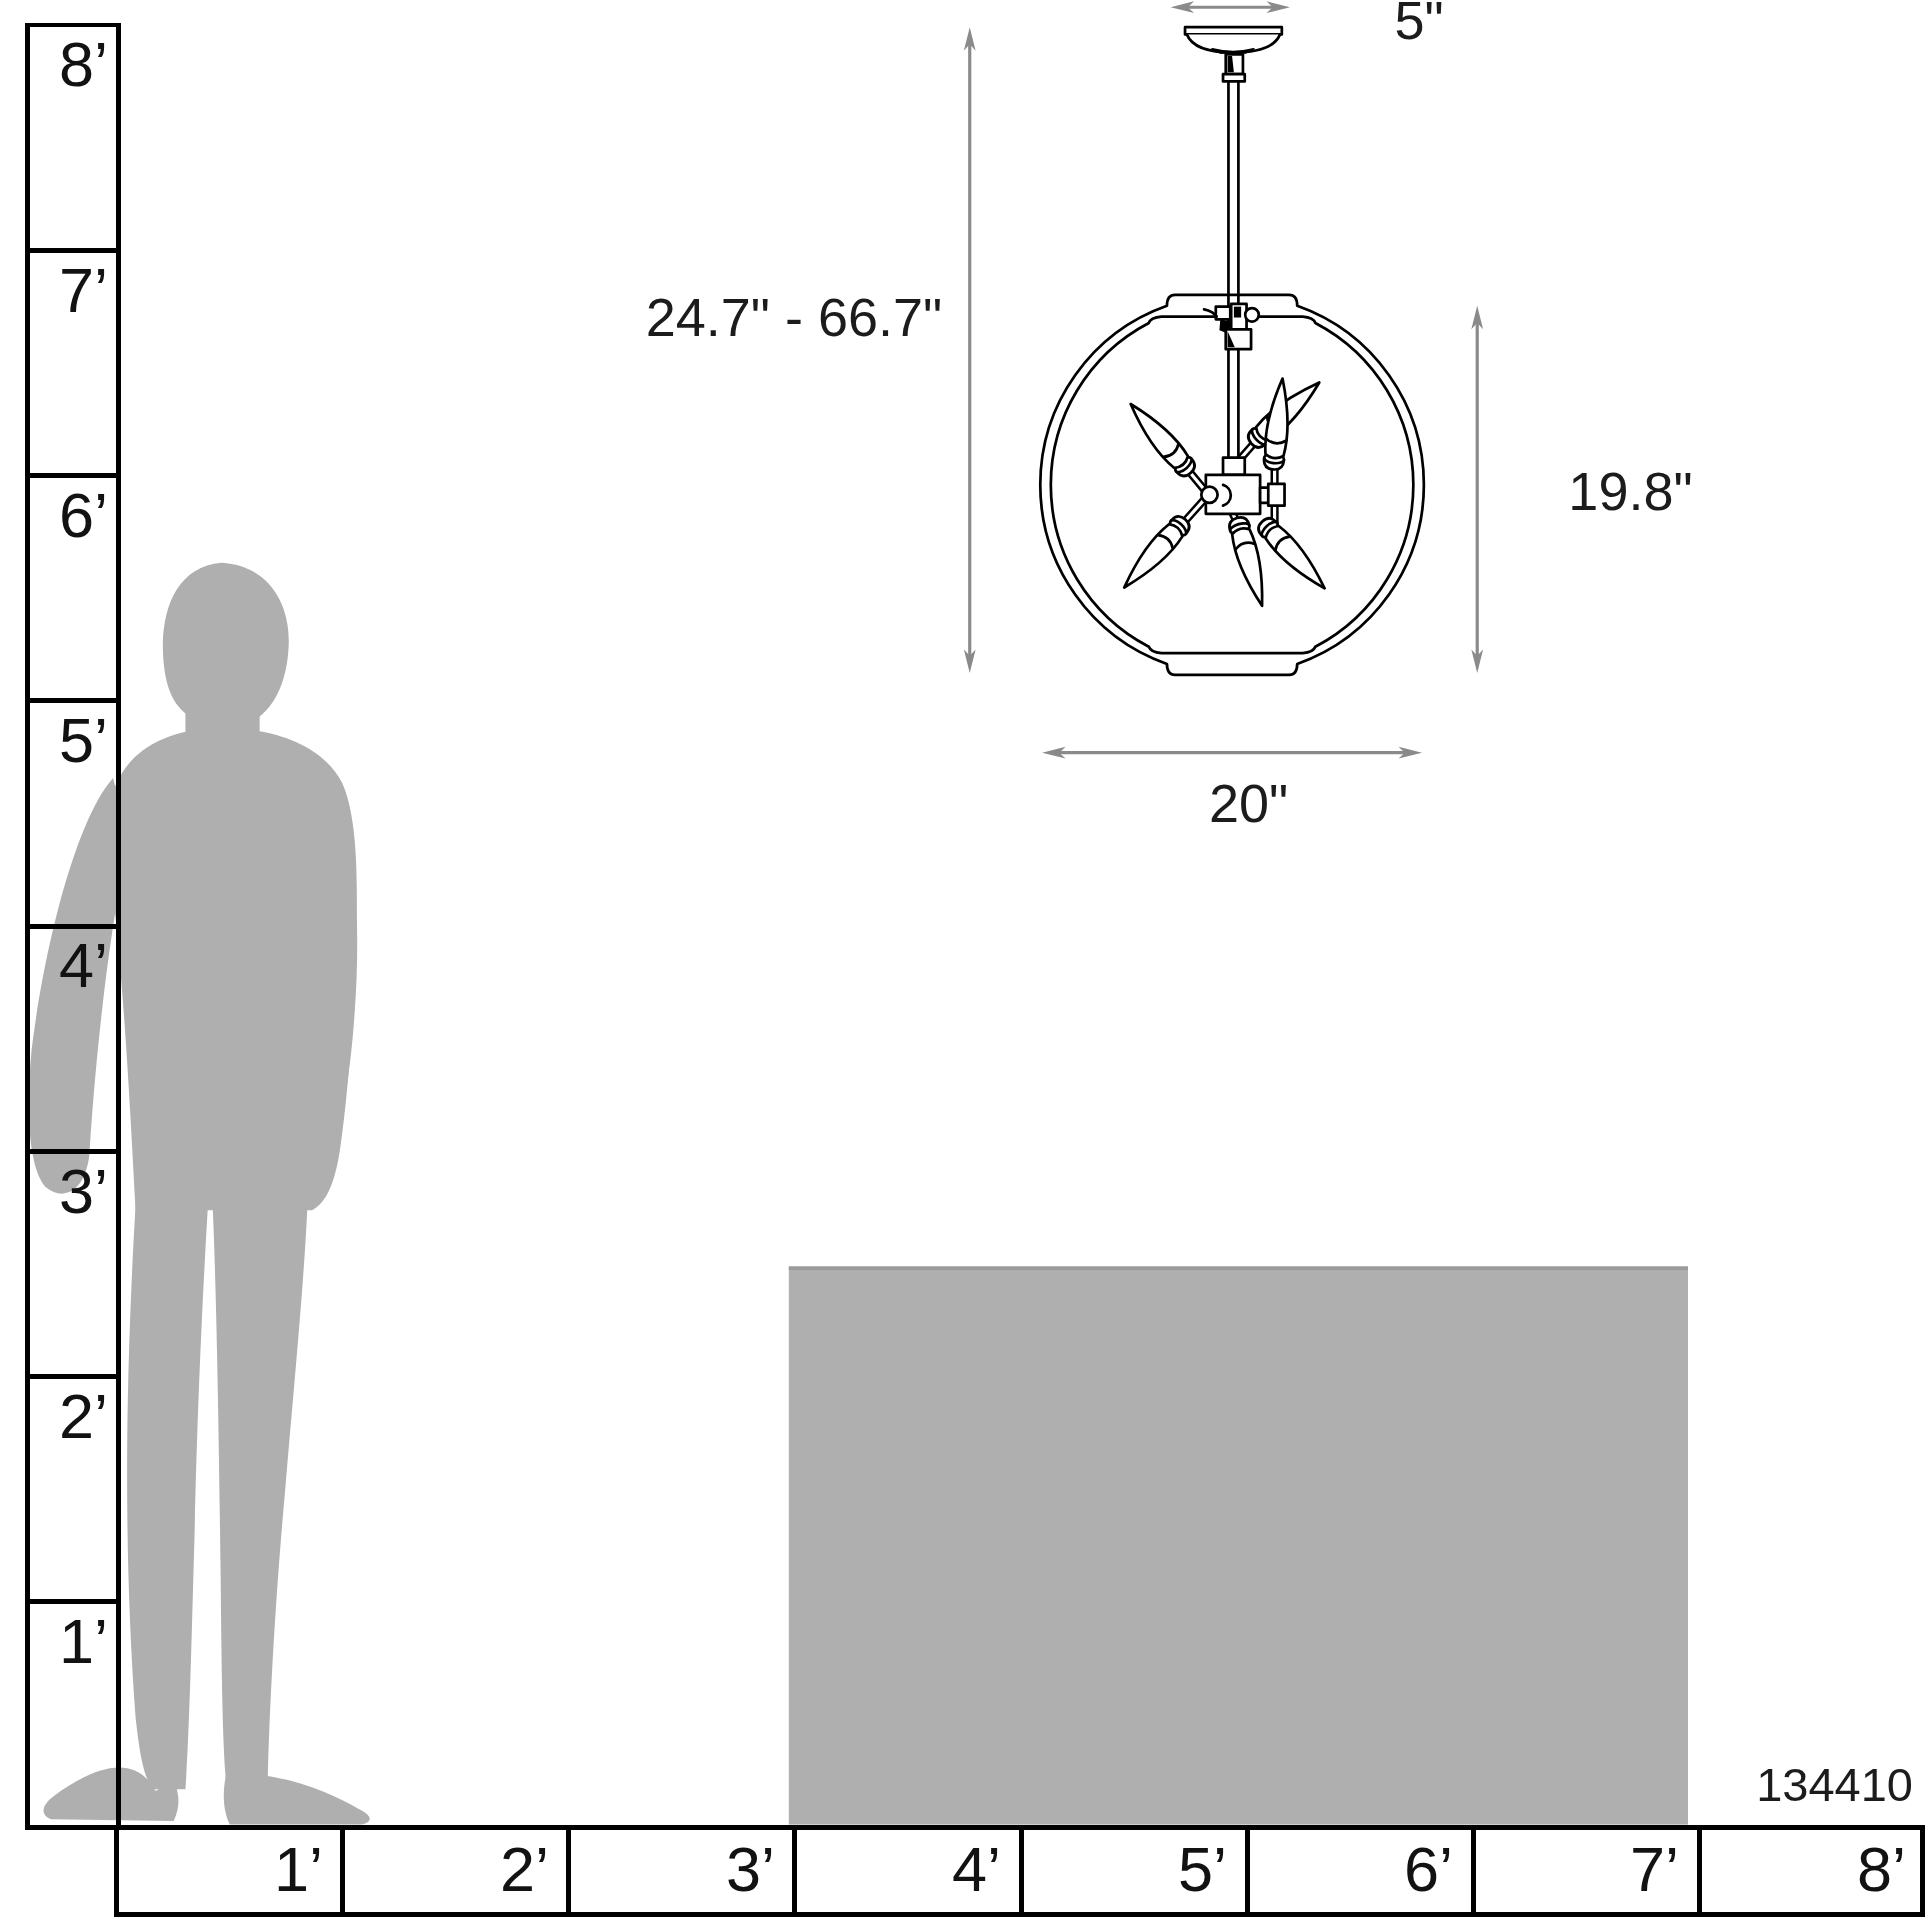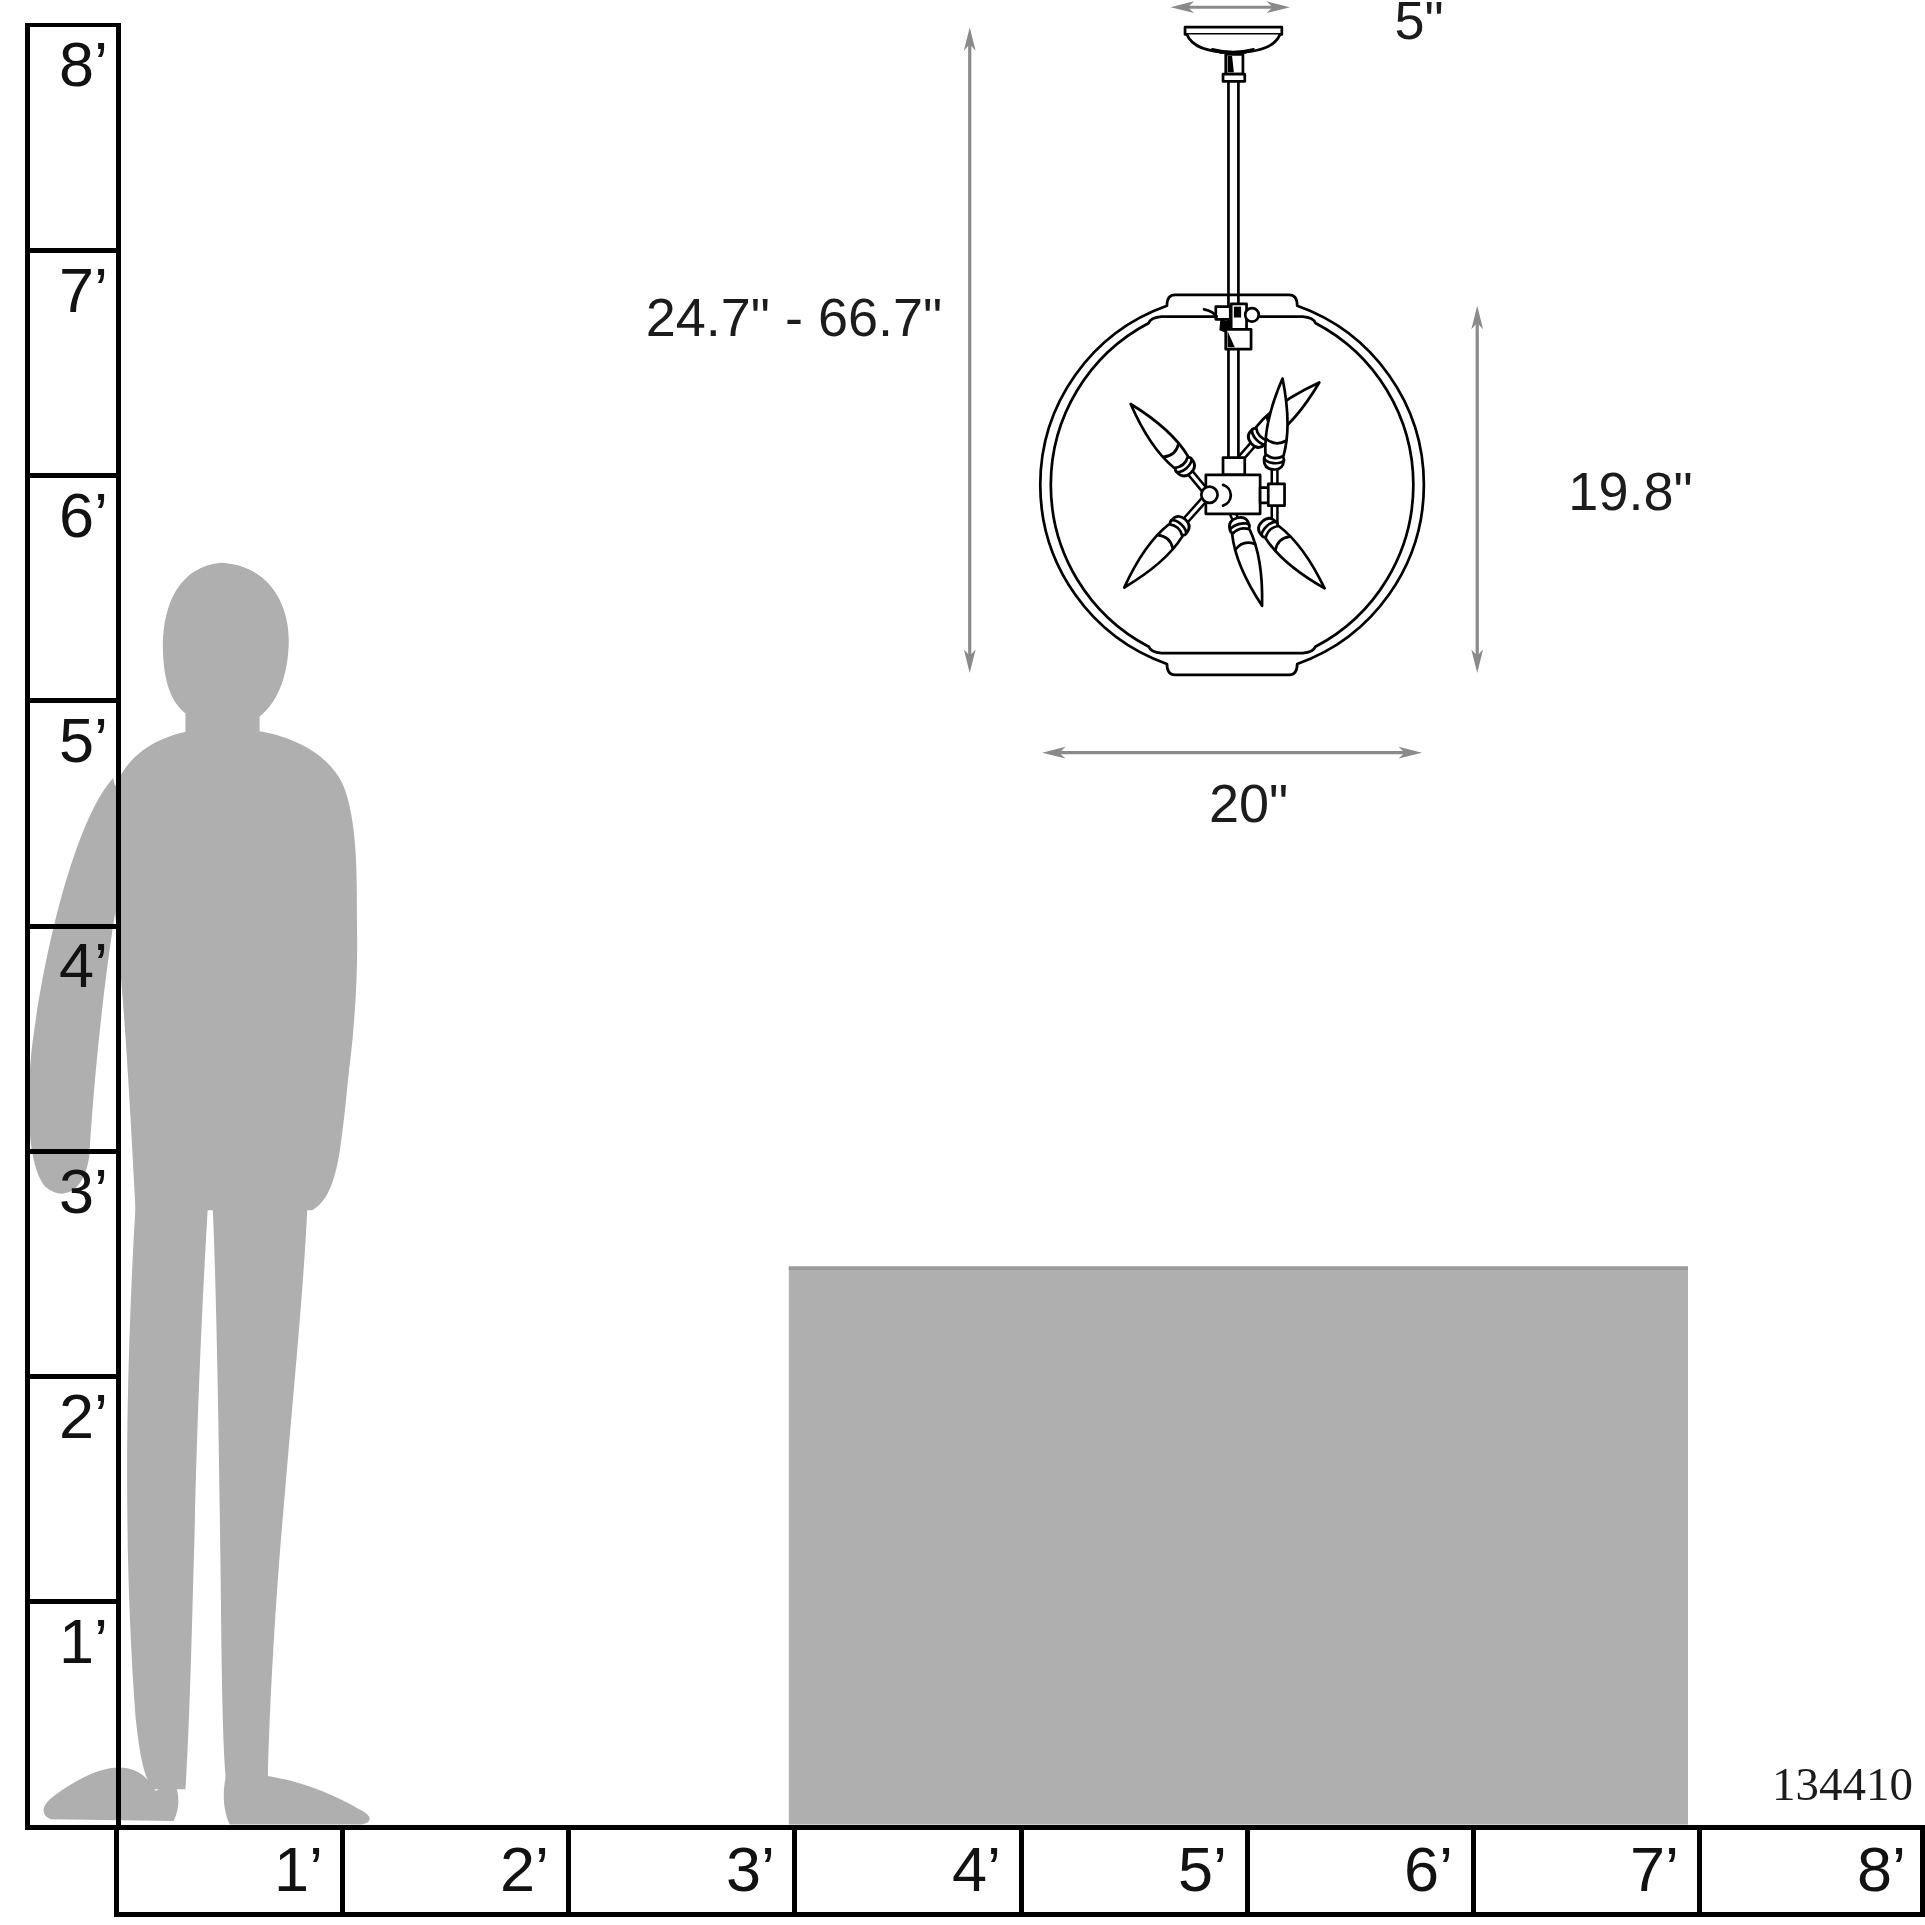--- a/index.html
+++ b/index.html
@@ -187,16 +187,16 @@
   <div class="hlab" style="left:797px;">4’</div>
   <div class="hlab" style="left:1023px;">5’</div>
   <div class="hlab" style="left:1249px;">6’</div>
   <div class="hlab" style="left:1475px;">7’</div>
   <div class="hlab" style="left:1702px;">8’</div>
 
   <div class="dim-label" style="left:1369px;top:-7.2px;width:100px;text-align:center;">5"</div>
   <div class="dim-label" style="left:631px;top:290px;width:326px;text-align:center;">24.7" - 66.7"</div>
   <div class="dim-label" style="left:1556px;top:464px;width:149px;text-align:center;">19.8"</div>
   <div class="dim-label" style="left:1174px;top:776px;width:149px;text-align:center;">20"</div>
-  <div class="code" style="left:1746px;top:1761px;width:167px;text-align:right;font-family:Liberation Serif, serif;">134410</div>
+  <div class="code" style="left:1746px;top:1761px;width:167px;text-align:right;">134410</div>
 
 </div>
 
 
 </body></html>

